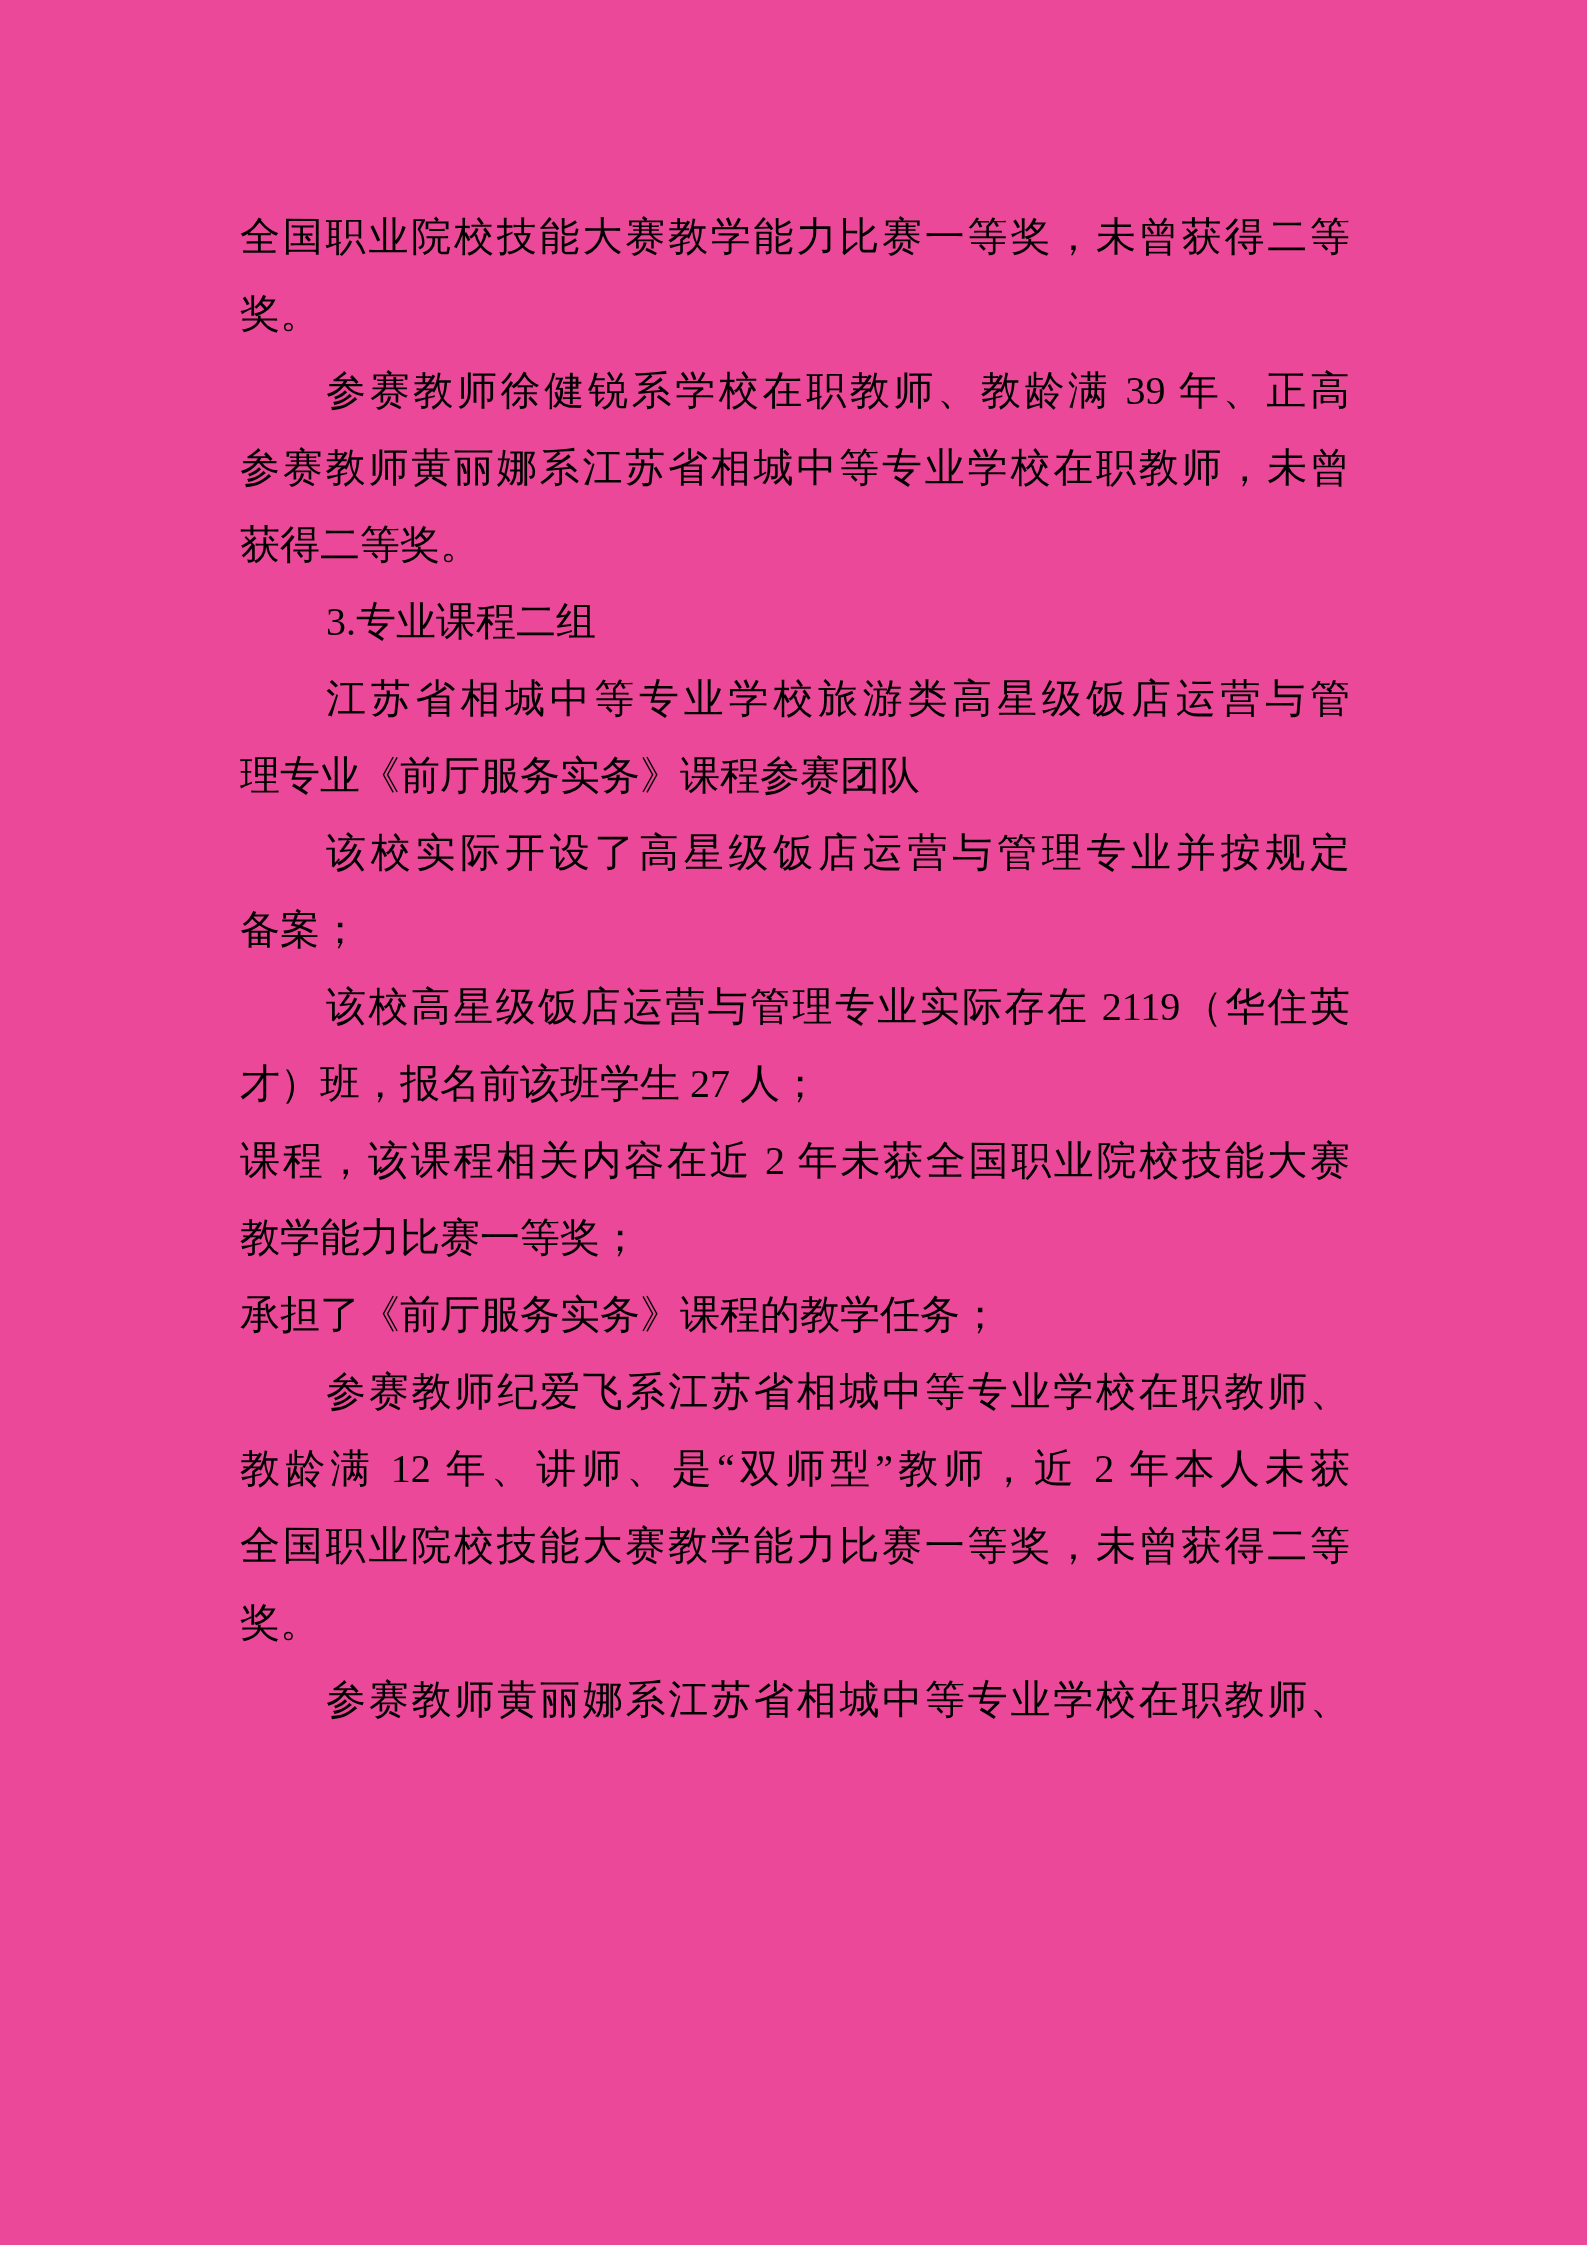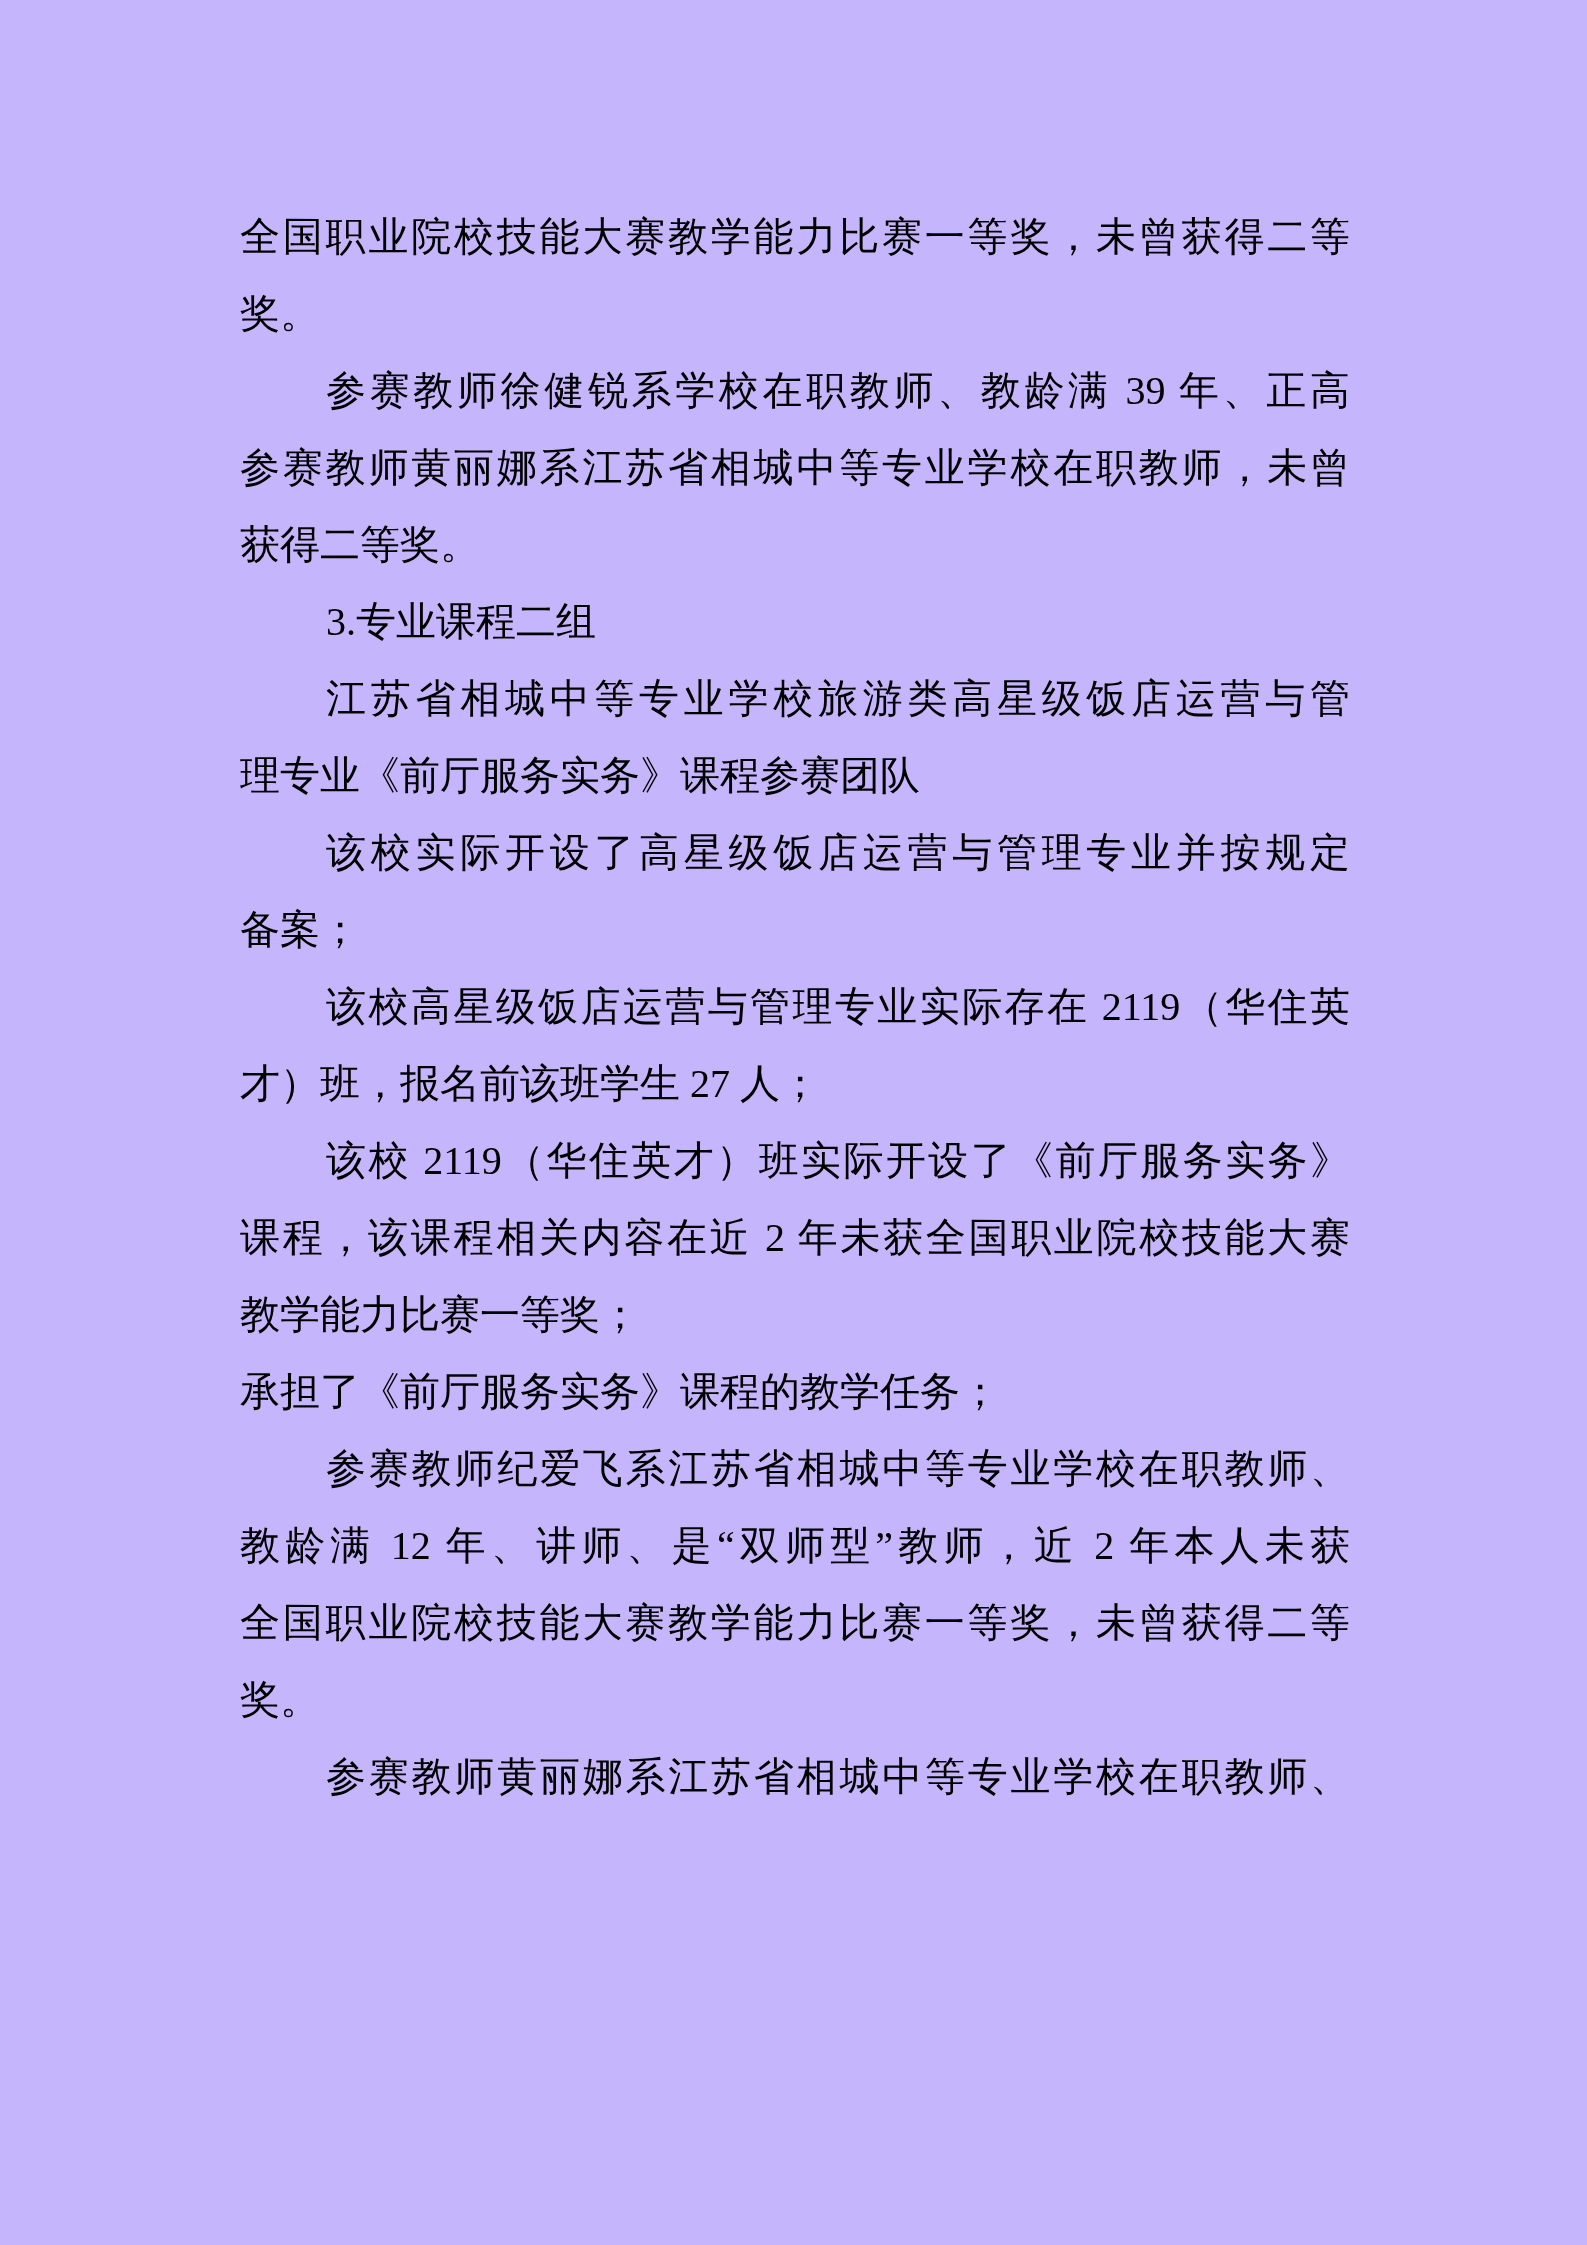--- a/index.html
+++ b/index.html
@@ -4,21 +4,21 @@
 <style>
   html, body {
     margin: 0;
     padding: 0;
     background: #ffffff;
   }
   .page {
     position: relative;
     width: 1587px;
     height: 2245px;
-    background: #c4b5fd;
+    background: #ec4899;
     overflow: hidden;
   }
   .content {
     position: absolute;
     left: 240px;
     top: 198px;
     width: 1110px;
     font-family: "Liberation Serif", "DejaVu Serif", serif;
     font-size: 40px;
     line-height: 77px;
@@ -47,21 +47,20 @@
       <div class="line indent just">参赛教师徐健锐系学校在职教师、教龄满 39 年、正高</div>
       <div class="line just">参赛教师黄丽娜系江苏省相城中等专业学校在职教师，未曾</div>
       <div class="line">获得二等奖。</div>
       <div class="line indent">3.专业课程二组</div>
       <div class="line indent just">江苏省相城中等专业学校旅游类高星级饭店运营与管</div>
       <div class="line">理专业《前厅服务实务》课程参赛团队</div>
       <div class="line indent just">该校实际开设了高星级饭店运营与管理专业并按规定</div>
       <div class="line">备案；</div>
       <div class="line indent just">该校高星级饭店运营与管理专业实际存在 2119（华住英</div>
       <div class="line">才）班，报名前该班学生 27 人；</div>
-      <div class="line indent just">该校 2119（华住英才）班实际开设了《前厅服务实务》</div>
       <div class="line just">课程，该课程相关内容在近 2 年未获全国职业院校技能大赛</div>
       <div class="line">教学能力比赛一等奖；</div>
       <div class="line">承担了《前厅服务实务》课程的教学任务；</div>
       <div class="line indent just">参赛教师纪爱飞系江苏省相城中等专业学校在职教师、</div>
       <div class="line just">教龄满 12 年、讲师、是“双师型”教师，近 2 年本人未获</div>
       <div class="line just">全国职业院校技能大赛教学能力比赛一等奖，未曾获得二等</div>
       <div class="line">奖。</div>
       <div class="line indent just">参赛教师黄丽娜系江苏省相城中等专业学校在职教师、</div>
     </div>
 </div>

